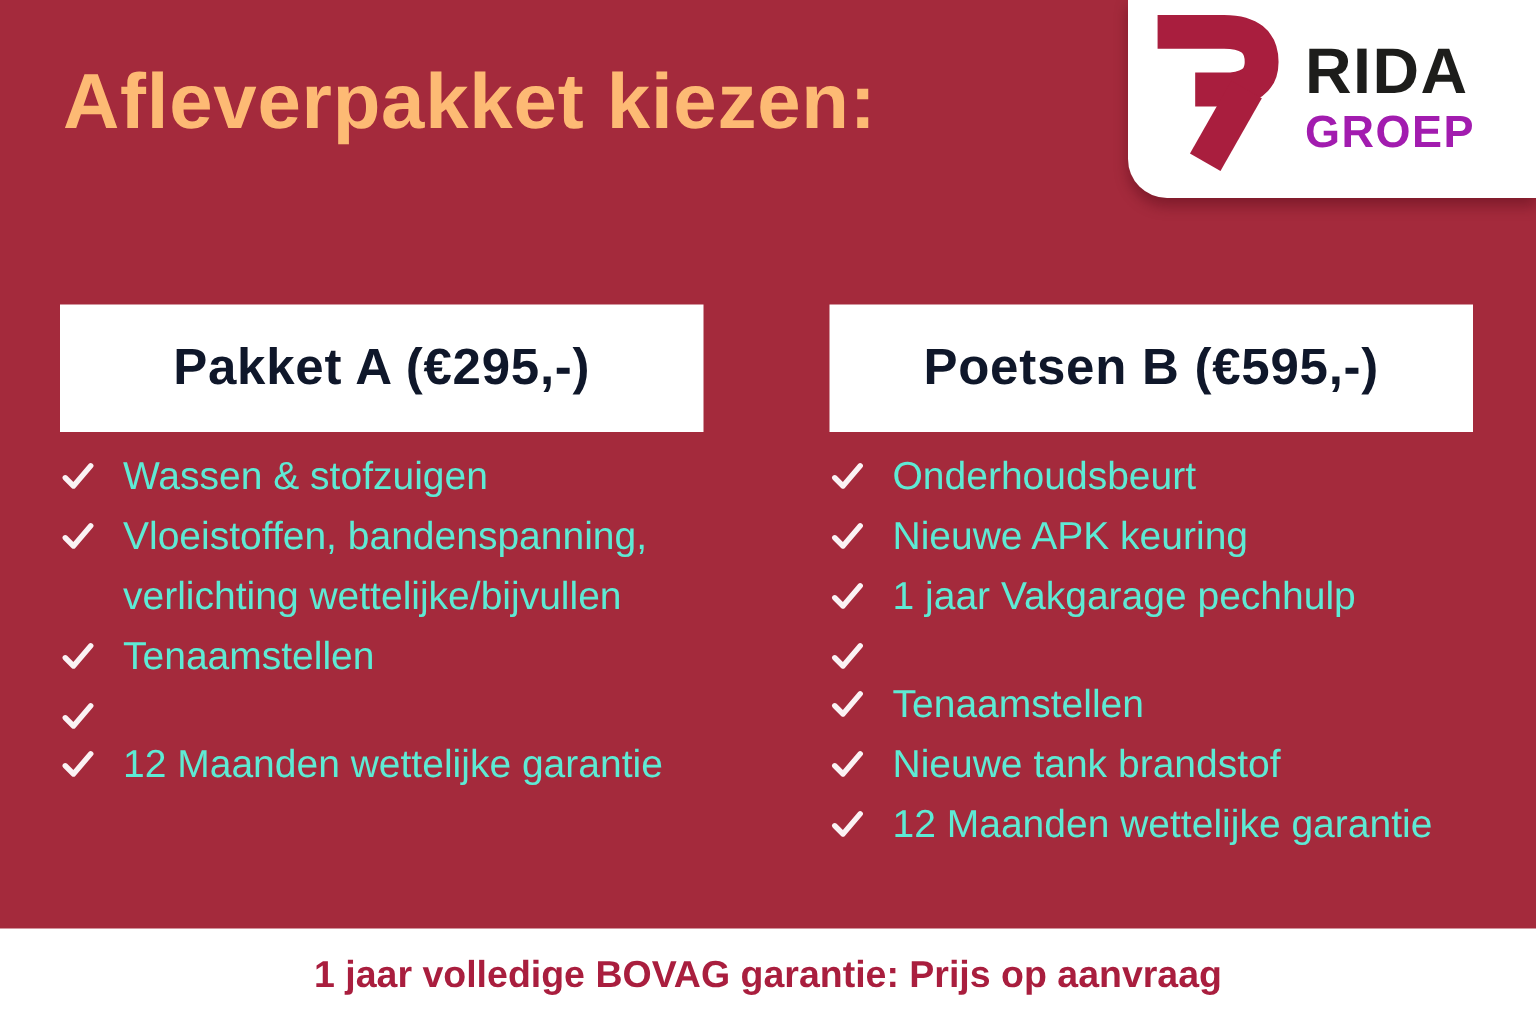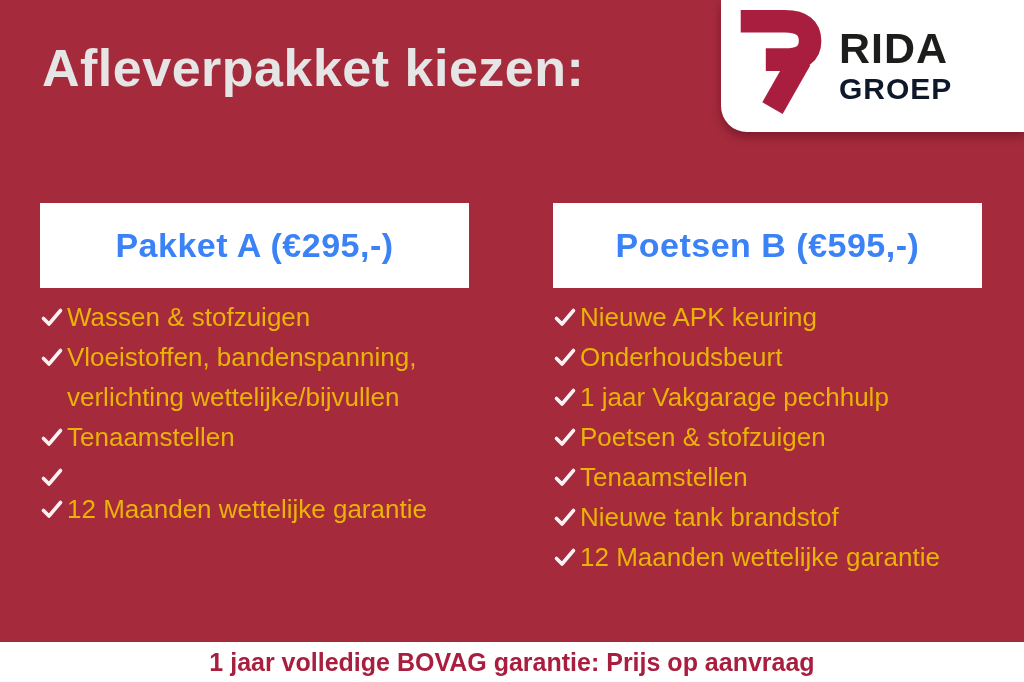--- a/index.html
+++ b/index.html
@@ -16,30 +16,30 @@
   }
 
   
   .page-title {
     position: absolute;
     left: 42px;
     top: 38px;
     font-size: 52px;
     font-weight: 800;
     letter-spacing: 0.5px;
-    color: #e5e5e5;
+    color: #fdba74;
     white-space: nowrap;
   }
 
   
   .logo-panel {
     position: absolute;
     top: 0;
     right: 0;
-    width: 303px;
+    width: 272px;
     height: 132px;
     background: #FFFFFF;
     border-bottom-left-radius: 26px;
     box-shadow: 0 5px 9px rgba(70, 5, 18, 0.40);
     display: flex;
     align-items: center;
   }
   .logo-mark {
     margin: 4px 0 10px 16px;
     width: 86px;
@@ -57,21 +57,21 @@
     font-weight: 800;
     line-height: 1;
     letter-spacing: 1px;
     color: #1D1D1B;
   }
   .logo-suffix {
     font-size: 30px;
     font-weight: 600;
     line-height: 1.05;
     letter-spacing: 1px;
-    color: #0f172a;
+    color: #a21caf;
     margin-top: 3px;
   }
 
   
   .packages {
     position: absolute;
     top: 203px;
     left: 40px;
     display: flex;
     gap: 84px;
@@ -81,55 +81,55 @@
   }
   .package-header {
     background: #FFFFFF;
     height: 85px;
     display: flex;
     align-items: center;
     justify-content: center;
     font-size: 34px;
     font-weight: 800;
     letter-spacing: 0.5px;
-    color: #3b82f6;
+    color: #0f172a;
     white-space: nowrap;
   }
   .package-list {
     list-style: none;
     margin: 9px 0 0 0;
     padding: 0;
   }
   .item {
     display: flex;
     align-items: flex-start;
-    gap: 3px;
+    gap: 18px;
     font-size: 26px;
     line-height: 40px;
-    color: #eab308;
+    color: #5eead4;
   }
   .check {
     flex: 0 0 auto;
     width: 24px;
     height: 24px;
     margin-top: 8px;
   }
   .check svg { width: 100%; height: 100%; display: block; }
   .item-text {
     display: inline-block;
     max-width: 398px;
   }
 
   
   .footer-bar {
     position: absolute;
     left: 0;
     right: 0;
     bottom: 0;
-    height: 40px;
+    height: 63px;
     background: #FFFFFF;
     display: flex;
     align-items: center;
     justify-content: center;
   }
   .footer-text {
     font-size: 25px;
     font-weight: 700;
     color: #A91E3E;
     white-space: nowrap;
@@ -202,45 +202,44 @@
 
   <div class="package">
     <div class="package-header">Poetsen B (€595,-)</div>
     <ul class="package-list">
       <li class="item">
         <span class="check">
             <svg viewBox="0 0 24 24">
               <path d="M3.5 13.5 L9 19 L20.5 5.5" fill="none" stroke="#FBF2F4" stroke-width="3.6" stroke-linecap="round" stroke-linejoin="round"></path>
             </svg>
           </span>
+        <span class="item-text">Onderhoudsbeurt</span>
+      </li>
+      <li class="item">
+        <span class="check">
+            <svg viewBox="0 0 24 24">
+              <path d="M3.5 13.5 L9 19 L20.5 5.5" fill="none" stroke="#FBF2F4" stroke-width="3.6" stroke-linecap="round" stroke-linejoin="round"></path>
+            </svg>
+          </span>
         <span class="item-text">Nieuwe APK keuring</span>
       </li>
       <li class="item">
         <span class="check">
             <svg viewBox="0 0 24 24">
               <path d="M3.5 13.5 L9 19 L20.5 5.5" fill="none" stroke="#FBF2F4" stroke-width="3.6" stroke-linecap="round" stroke-linejoin="round"></path>
             </svg>
           </span>
-        <span class="item-text">Onderhoudsbeurt</span>
-      </li>
-      <li class="item">
-        <span class="check">
-            <svg viewBox="0 0 24 24">
-              <path d="M3.5 13.5 L9 19 L20.5 5.5" fill="none" stroke="#FBF2F4" stroke-width="3.6" stroke-linecap="round" stroke-linejoin="round"></path>
-            </svg>
-          </span>
         <span class="item-text">1 jaar Vakgarage pechhulp</span>
       </li>
       <li class="item">
         <span class="check">
             <svg viewBox="0 0 24 24">
               <path d="M3.5 13.5 L9 19 L20.5 5.5" fill="none" stroke="#FBF2F4" stroke-width="3.6" stroke-linecap="round" stroke-linejoin="round"></path>
             </svg>
           </span>
-        <span class="item-text">Poetsen &amp; stofzuigen</span>
       </li>
       <li class="item">
         <span class="check">
             <svg viewBox="0 0 24 24">
               <path d="M3.5 13.5 L9 19 L20.5 5.5" fill="none" stroke="#FBF2F4" stroke-width="3.6" stroke-linecap="round" stroke-linejoin="round"></path>
             </svg>
           </span>
         <span class="item-text">Tenaamstellen</span>
       </li>
       <li class="item">

